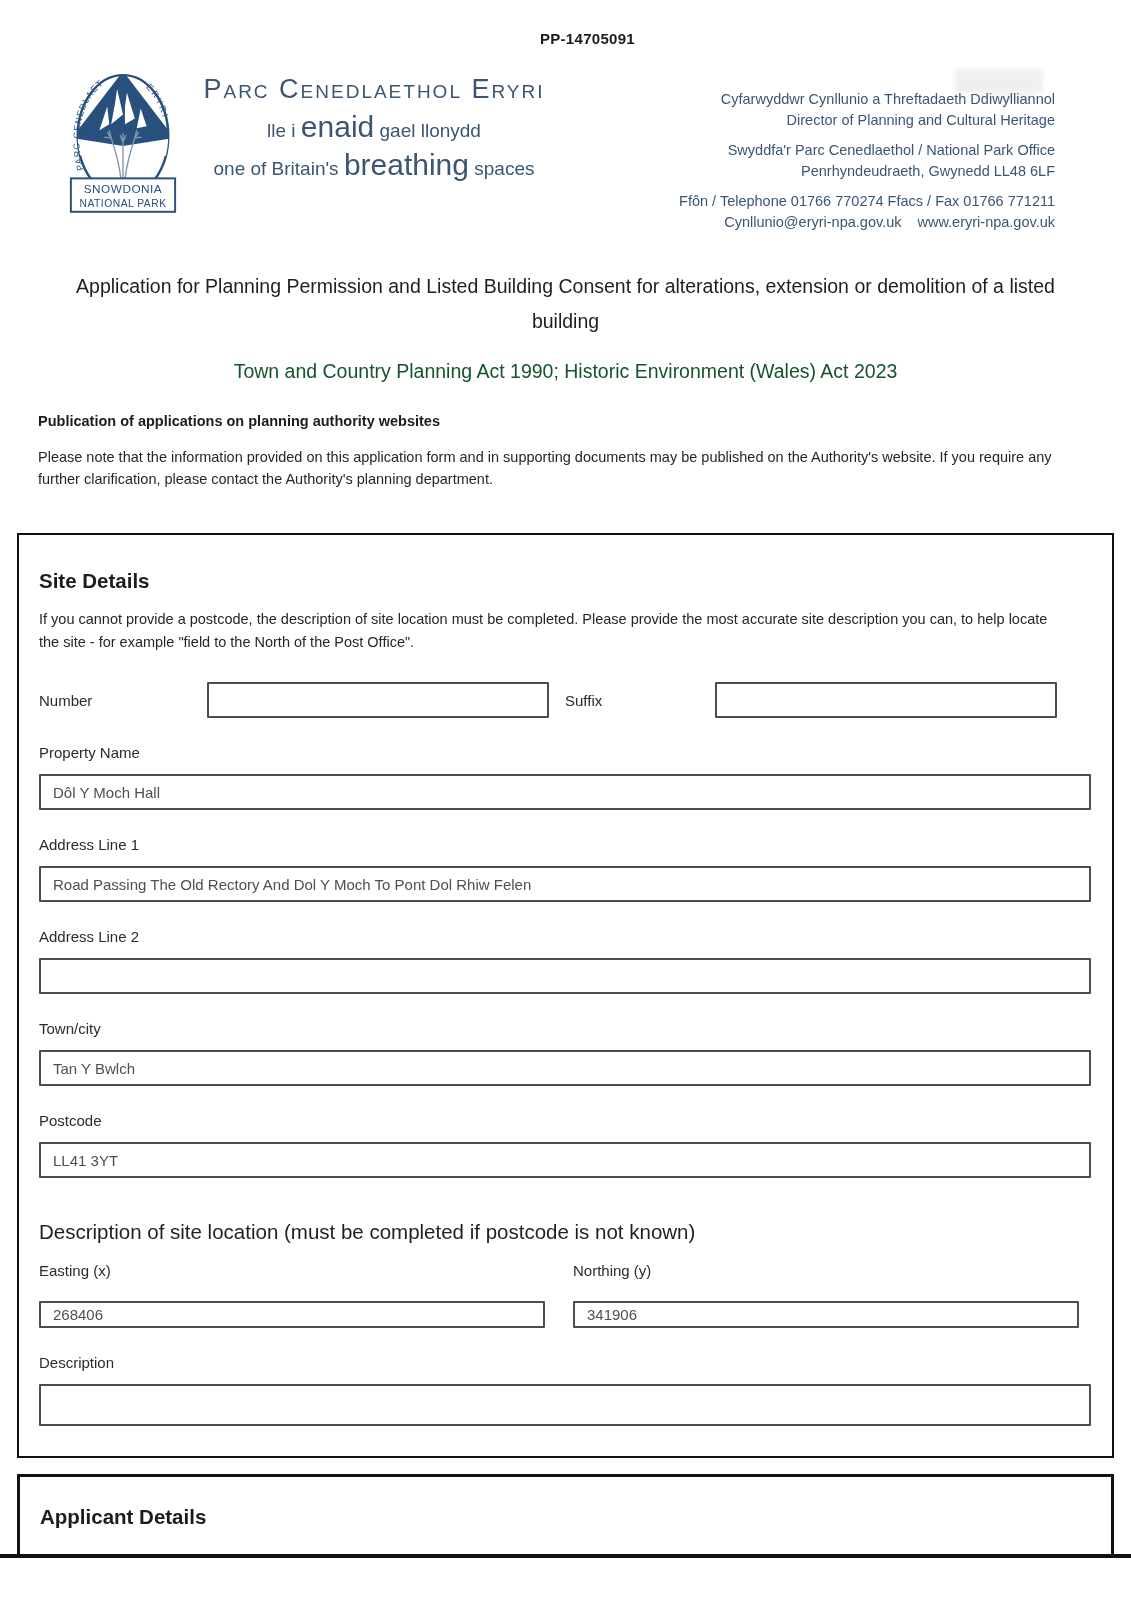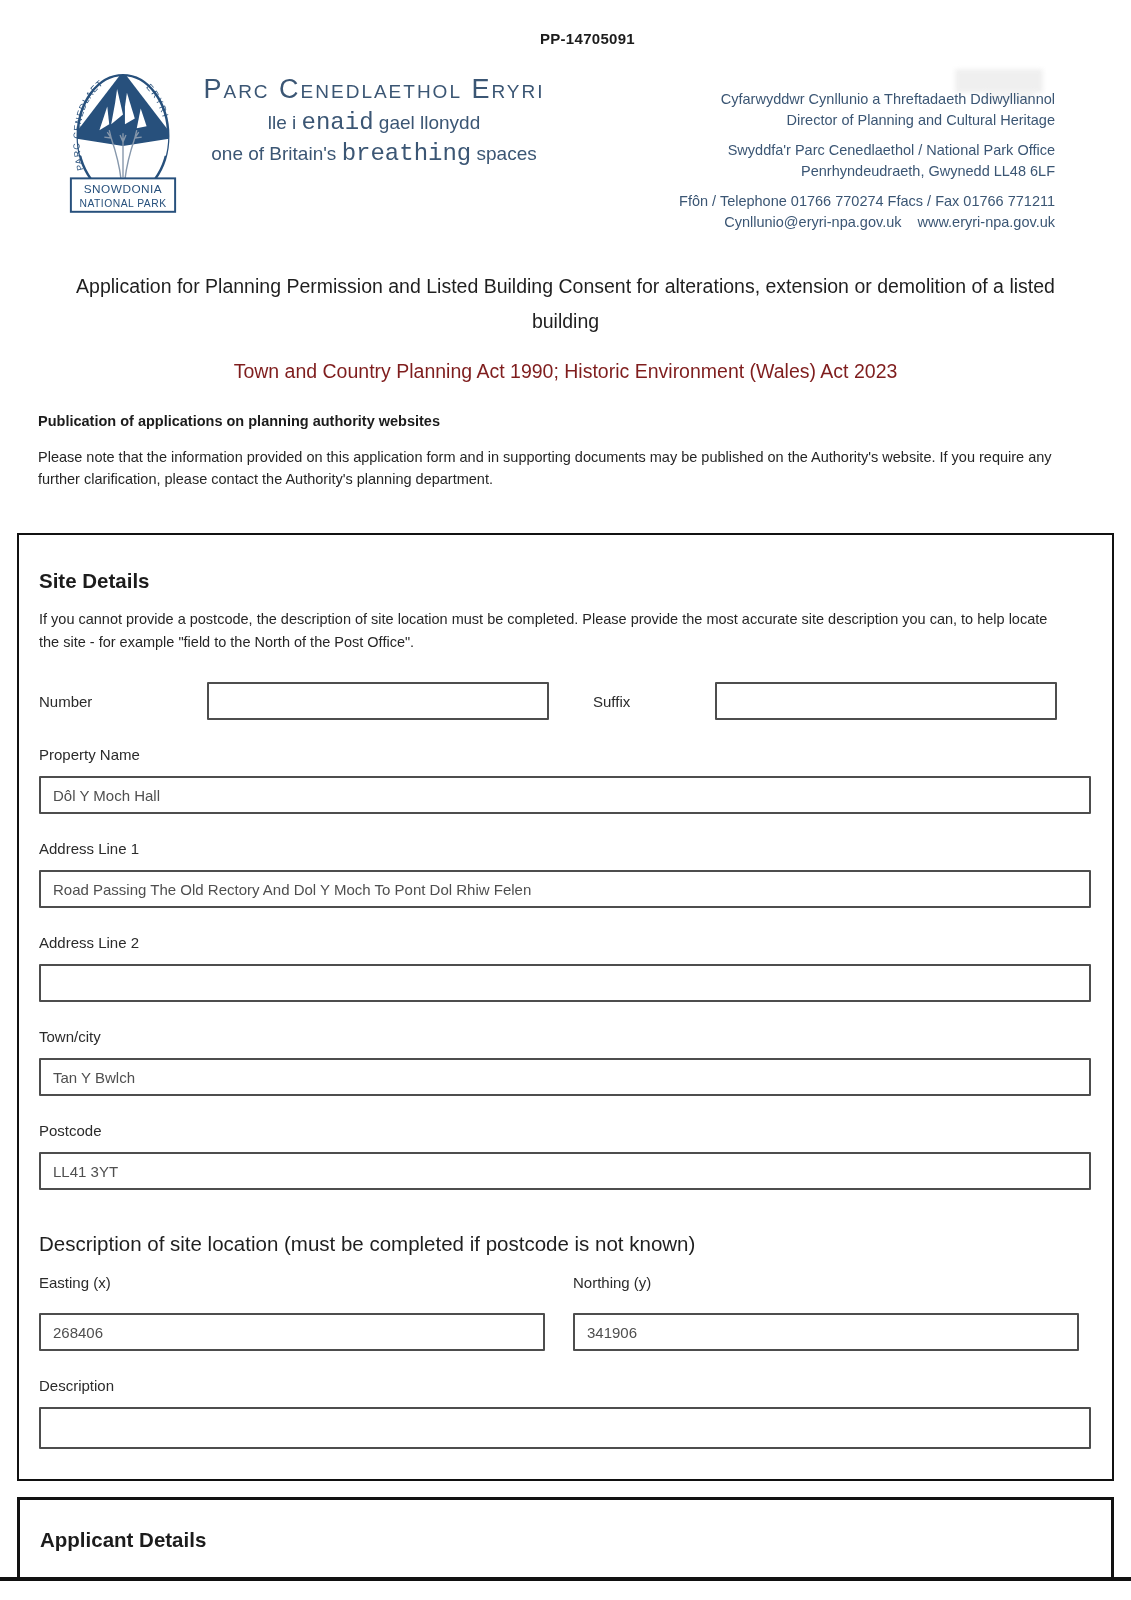--- a/index.html
+++ b/index.html
@@ -9,51 +9,51 @@
 
   
   .top-ref { padding-top:30px; text-align:center; font-size:15px; font-weight:bold; letter-spacing:.3px; color:#1c1c1c;margin-left:44px; }
 
   
   .header { position:relative; height:180px; margin-top:18px; }
   .logo { position:absolute; left:64px; top:2px; width:118px; height:148px; }
   .brand { position:absolute; left:183px; top:8px; width:382px; text-align:center; color:#3b5674; line-height:1.25; }
   .brand .name { font-variant:small-caps; font-size:27px; letter-spacing:2px; }
   .brand .tagline { font-size:19px; margin-top:1px; }
-  .brand .tagline .em { font-size:24px;font-family:Liberation Mono, monospace; }
+  .brand .tagline .em { font-size:30px; }
   .brand .name2 { font-variant:small-caps; font-size:26px; letter-spacing:1.5px; margin-top:6px; }
   .contact { position:absolute; right:76px; top:24px; text-align:right; color:#3b5674; font-size:14.5px; line-height:1.45; }
   .contact .group { margin-bottom:9px; }
   .contact .email { margin-right:16px; }
   .stamp { position:absolute; left:955px; top:4px; width:88px; height:24px; background:#ececec; border-radius:3px; filter:blur(2px); opacity:.8; }
   .stamp2 { position:absolute; left:985px; top:26px; width:50px; height:10px; background:#f0f0f0; border-radius:2px; filter:blur(2px); opacity:.8; }
 
   
   .main-title { margin:24px auto 0; width:1020px; text-align:center; font-size:19.5px; line-height:1.82; color:#1f1f1f; }
-  .act-title { margin:20px auto 0; text-align:center; font-size:19.5px; color:#7f1d1d; }
+  .act-title { margin:20px auto 0; text-align:center; font-size:19.5px; color:#14532d; }
 
   
   .pub { margin:30px 38px 0; }
   .pub-heading { font-size:14.5px; font-weight:bold; color:#1c1c1c; }
   .pub-body { margin-top:17px; font-size:14.5px; line-height:1.55; color:#262626; max-width:1050px; }
 
   
   .section-box { margin:42px 17px 0; border:2px solid #111; padding:20px 20px 30px; }
   .section-title { font-size:20.5px; font-weight:bold; color:#1c1c1c; margin-top:14px; }
   .intro { margin-top:15px; font-size:14.5px; line-height:1.6; color:#262626; max-width:1030px; }
 
   .field-label { font-size:15px; color:#2b2b2b; }
   input.fld { display:block; border:2px solid #4d4d4d; border-radius:1px; background:#fff;
               font-family:"Liberation Sans","DejaVu Sans",sans-serif; font-size:15px; color:#4f4f4f;
-              padding:17px 12px; outline:none; }
+              padding:0 12px; outline:none; }
 
   .row-number { margin-top:28px; display:flex; align-items:center; }
   .row-number .field-label { width:168px; }
   .row-number input.fld { width:342px; height:36px; }
-  .row-number .suffix-label { width:166px; padding-left:44px; }
+  .row-number .suffix-label { width:166px; padding-left:16px; }
 
   .field-block { margin-top:26px; }
   .field-block .field-label { margin-bottom:13px; }
   .field-block input.fld { width:1052px; height:36px; }
 
   .loc-heading { margin-top:42px; font-size:20.5px; font-weight:normal; color:#1f1f1f; }
   .row-coords { margin-top:18px; display:flex; }
   .coord-col { width:506px; }
   .coord-col + .coord-col { margin-left:28px; }
   .coord-col .field-label { margin-bottom:22px; }

